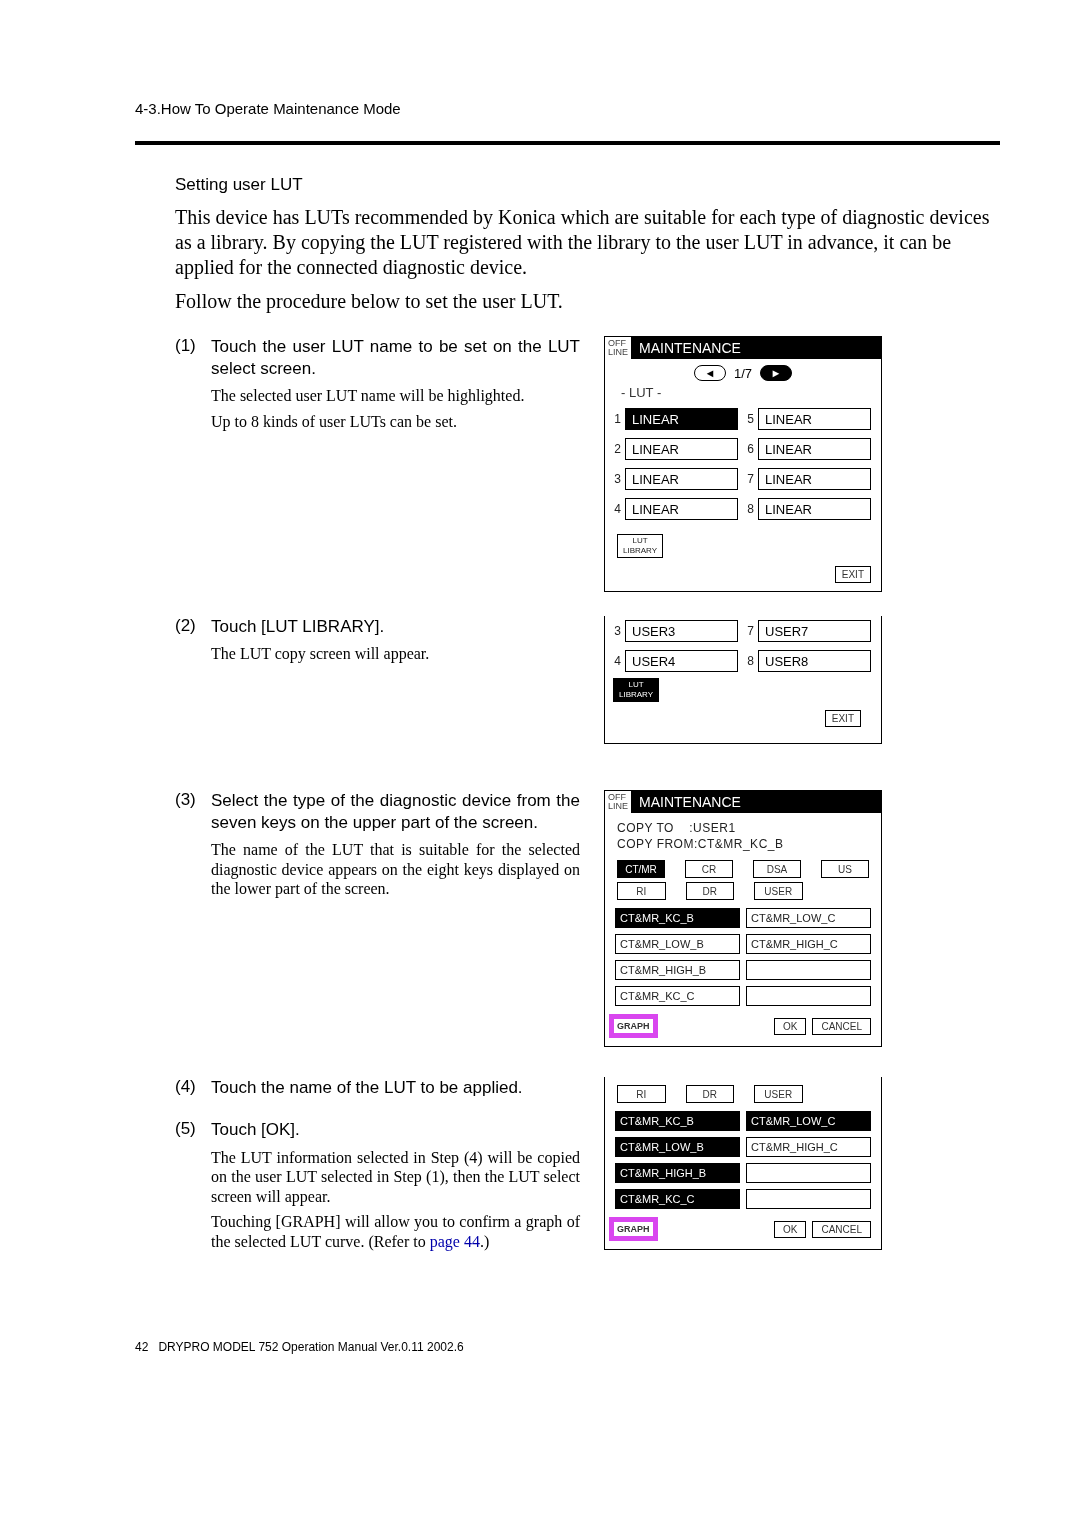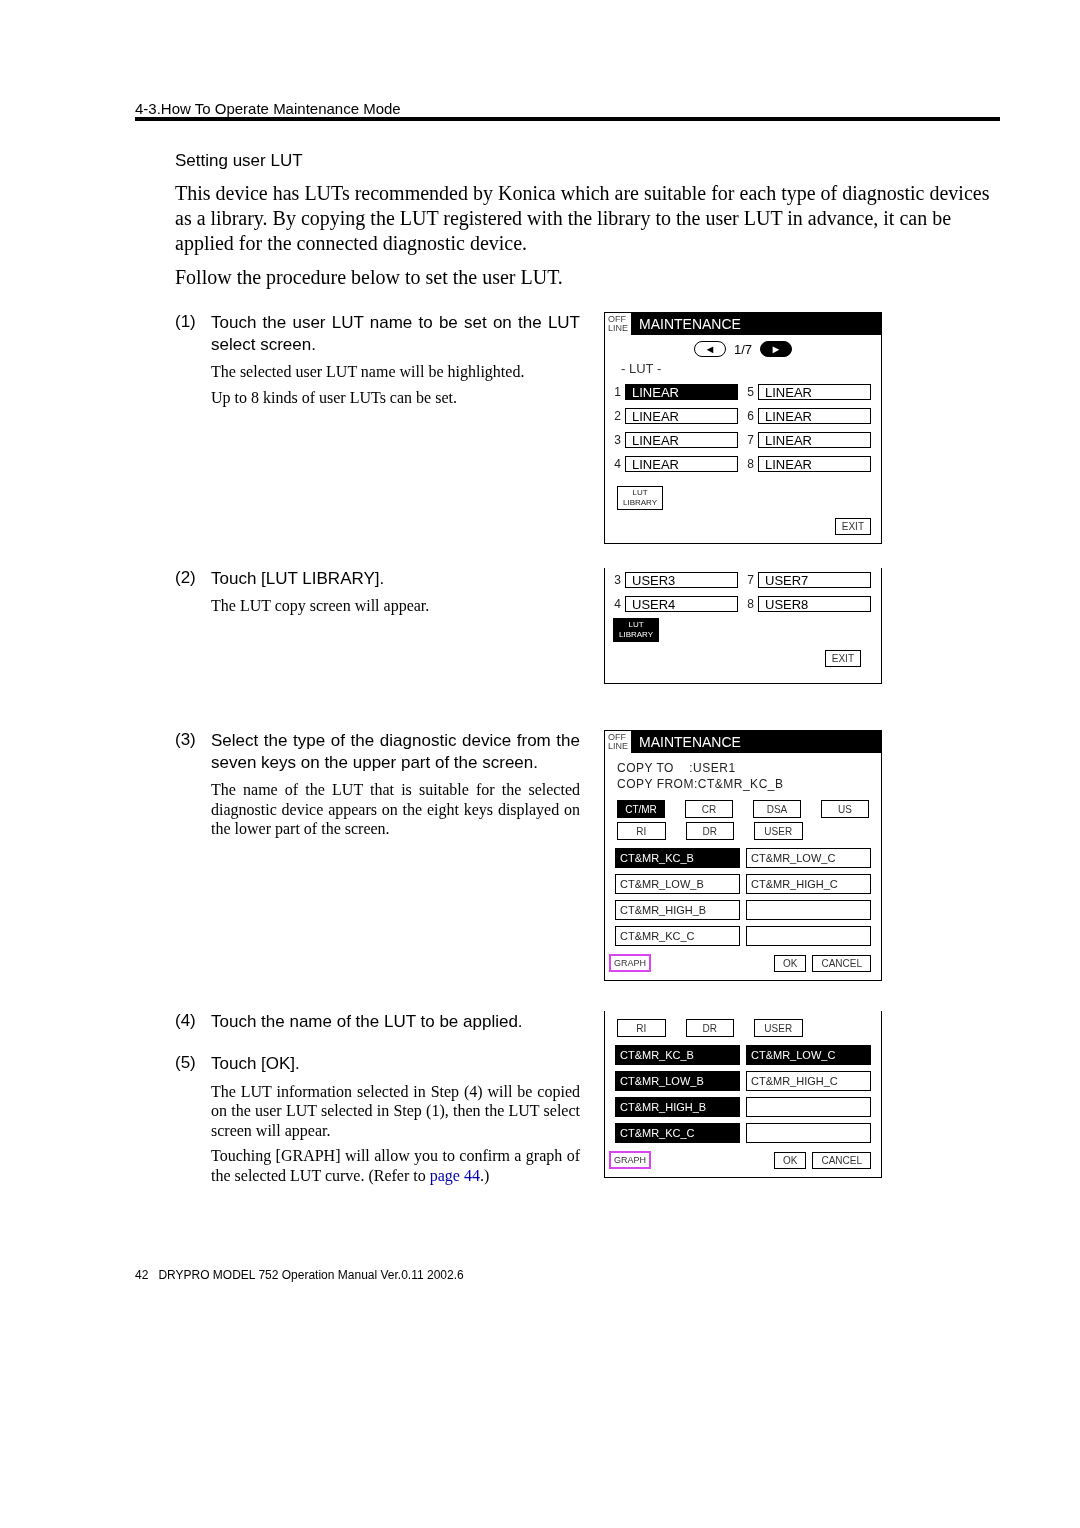--- a/index.html
+++ b/index.html
@@ -1,18 +1,18 @@
 <!DOCTYPE html>
 <html><head>
 <meta charset="utf-8">
 <style>
   * { box-sizing: border-box; margin: 0; padding: 0; }
   body { background: #fff; font-family: "Times New Roman", Times, serif; color: #000; width: 1080px; }
   .page { padding: 100px 80px 60px 135px; }
-  .header-line { font-family: Arial, Helvetica, sans-serif; font-size: 15px; padding-bottom: 0; }
+  .header-line { font-family: Arial, Helvetica, sans-serif; font-size: 15px; padding-bottom: 24px; }
   .thick-rule { border: 0; border-top: 4px solid #000; margin-bottom: 30px; }
   .indent-block { margin-left: 40px; margin-right: 0; }
   .subheading { font-family: Arial, Helvetica, sans-serif; font-size: 17px; margin-bottom: 8px; }
   .para { font-size: 20px; line-height: 1.24; margin-bottom: 2px; margin-top: 10px; }
   .columns { display: flex; gap: 24px; margin-top: 18px; }
   .col-left { flex: 1 1 auto; max-width: 405px; }
   .col-right { flex: 0 0 auto; width: 278px; }
   .step { display: flex; gap: 8px; margin-bottom: 6px; }
   .step-num { font-family: Arial, Helvetica, sans-serif; font-size: 17px; min-width: 28px; }
   .step-title { font-family: Arial, Helvetica, sans-serif; font-size: 17px; line-height: 1.3; text-align: justify; }
@@ -22,39 +22,39 @@
   
   .panel { border: 1px solid #000; background: #fff; margin-bottom: 20px; font-family: Arial, Helvetica, sans-serif; width: 278px; }
   .panel-title { background: #000; color: #fff; font-size: 14px; height: 22px; display: flex; align-items: center; }
   .offline-chip { color: #444; font-size: 9px; line-height: 9px; padding: 2px 3px; text-align: left; margin-right: 8px; background: #fff; }
   .pager { display: flex; justify-content: center; align-items: center; gap: 8px; padding: 6px 0 2px 0; font-size: 13px; }
   .arrow-btn { width: 32px; height: 16px; border: 1px solid #000; border-radius: 8px; display: flex; align-items: center; justify-content: center; font-size: 11px; }
   .arrow-btn.dark { background: #000; color: #fff; }
   .label-lut { font-size: 13px; color: #333; padding: 2px 0 8px 16px; }
   .lut-grid { display: grid; grid-template-columns: 12px 1fr 12px 1fr; gap: 8px 4px; padding: 0 10px 10px 4px; font-size: 13px; align-items: center; }
   .lut-idx { text-align: right; font-size: 12px; color: #222; }
-  .lut-btn { border: 1px solid #000; height: 16px; display: flex; align-items: center; padding-left: 6px; font-size: 13px; }
+  .lut-btn { border: 1px solid #000; height: 22px; display: flex; align-items: center; padding-left: 6px; font-size: 13px; }
   .lut-btn.sel { background: #000; color: #fff; }
   .lib-row { display: flex; justify-content: space-between; align-items: flex-start; padding: 4px 10px 8px 12px; }
   .lib-btn { border: 1px solid #000; width: 46px; height: 24px; font-size: 8px; text-align: center; line-height: 10px; display: flex; flex-direction: column; justify-content: center; color: #222; }
   .lib-btn.sel { background: #000; color: #fff; }
   .exit-btn { font-size: 10px; border: 1px solid #000; padding: 2px 6px; color: #333; }
 
   
   .panel2-body { padding: 2px 10px 8px 4px; }
 
   .copy-lines { font-size: 12px; line-height: 1.3; padding: 8px 10px 4px 12px; color: #222; letter-spacing: 0.5px; }
   .type-row { display: flex; gap: 20px; padding: 4px 12px; }
   .type-btn { border: 1px solid #000; font-size: 10px; height: 18px; flex: 1; display: flex; align-items: center; justify-content: center; color: #333; }
   .type-btn.sel { background: #000; color: #fff; }
   .wide-grid { display: grid; grid-template-columns: 1fr 1fr; gap: 6px; padding: 4px 10px; }
   .wide-btn { border: 1px solid #000; font-size: 11px; height: 20px; display: flex; align-items: center; padding-left: 4px; color: #222; }
   .wide-btn.sel { background: #000; color: #fff; }
   .bottom-row { display: flex; justify-content: space-between; align-items: center; padding: 4px 10px 8px 4px; }
-  .graph-btn { font-size: 9px; padding: 2px 3px; border: 2px solid #d946ef; color: #333; }
+  .graph-btn { font-size: 9px; padding: 2px 3px; border: 5px solid #d946ef; color: #333; font-weight: bold; }
   .okcancel { display: flex; gap: 6px; }
   .small-btn { font-size: 10px; border: 1px solid #000; padding: 2px 8px; color: #333; }
 
   
   .panel.open-top { border-top: 0; }
 
   .footer { font-family: Arial, Helvetica, sans-serif; font-size: 12px; margin-top: 70px; }
 </style>
 </head>
 <body>

